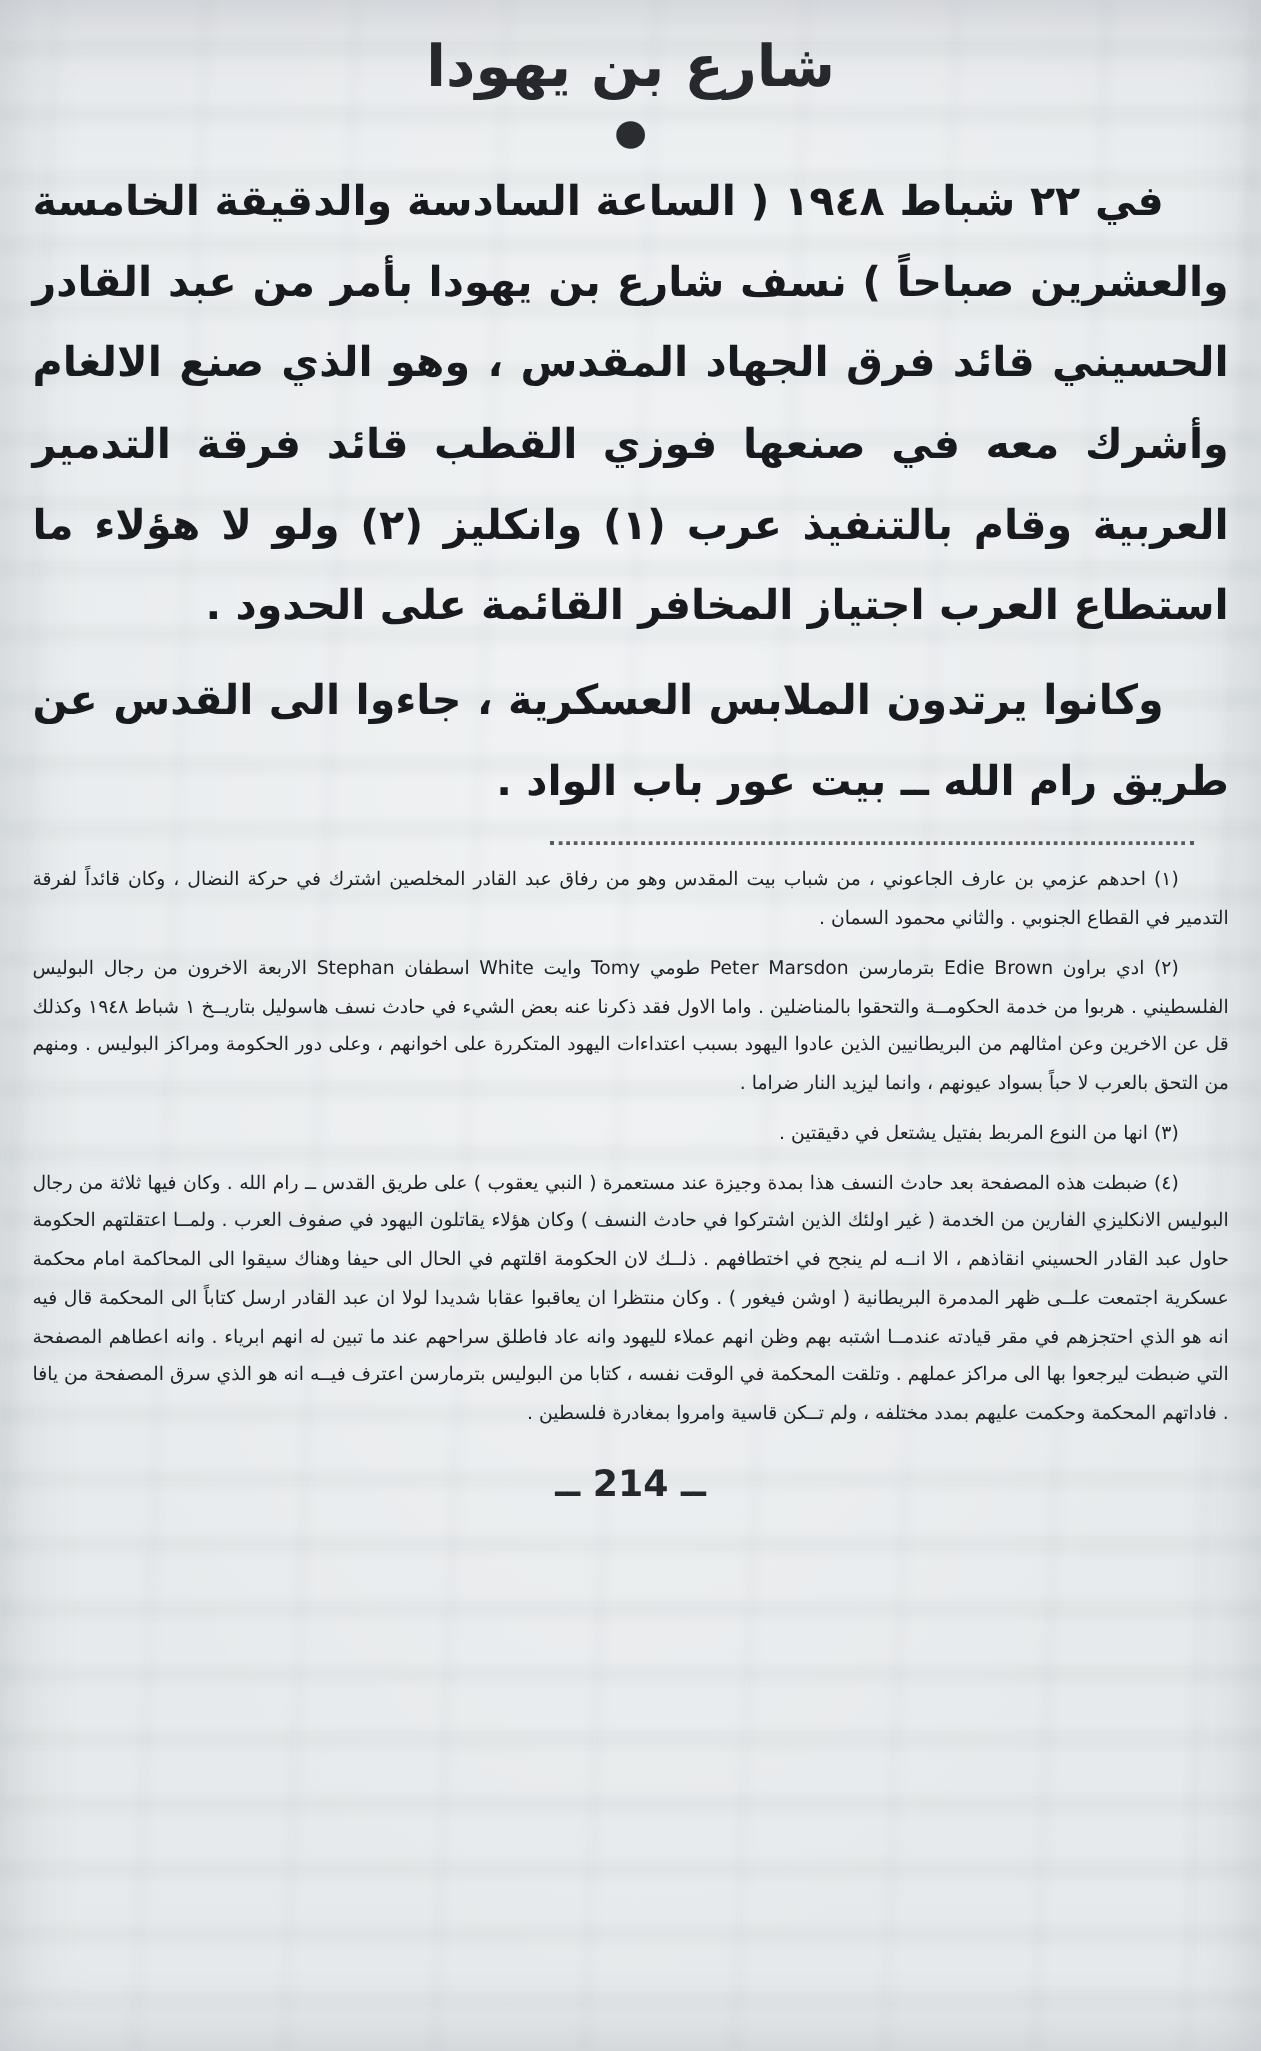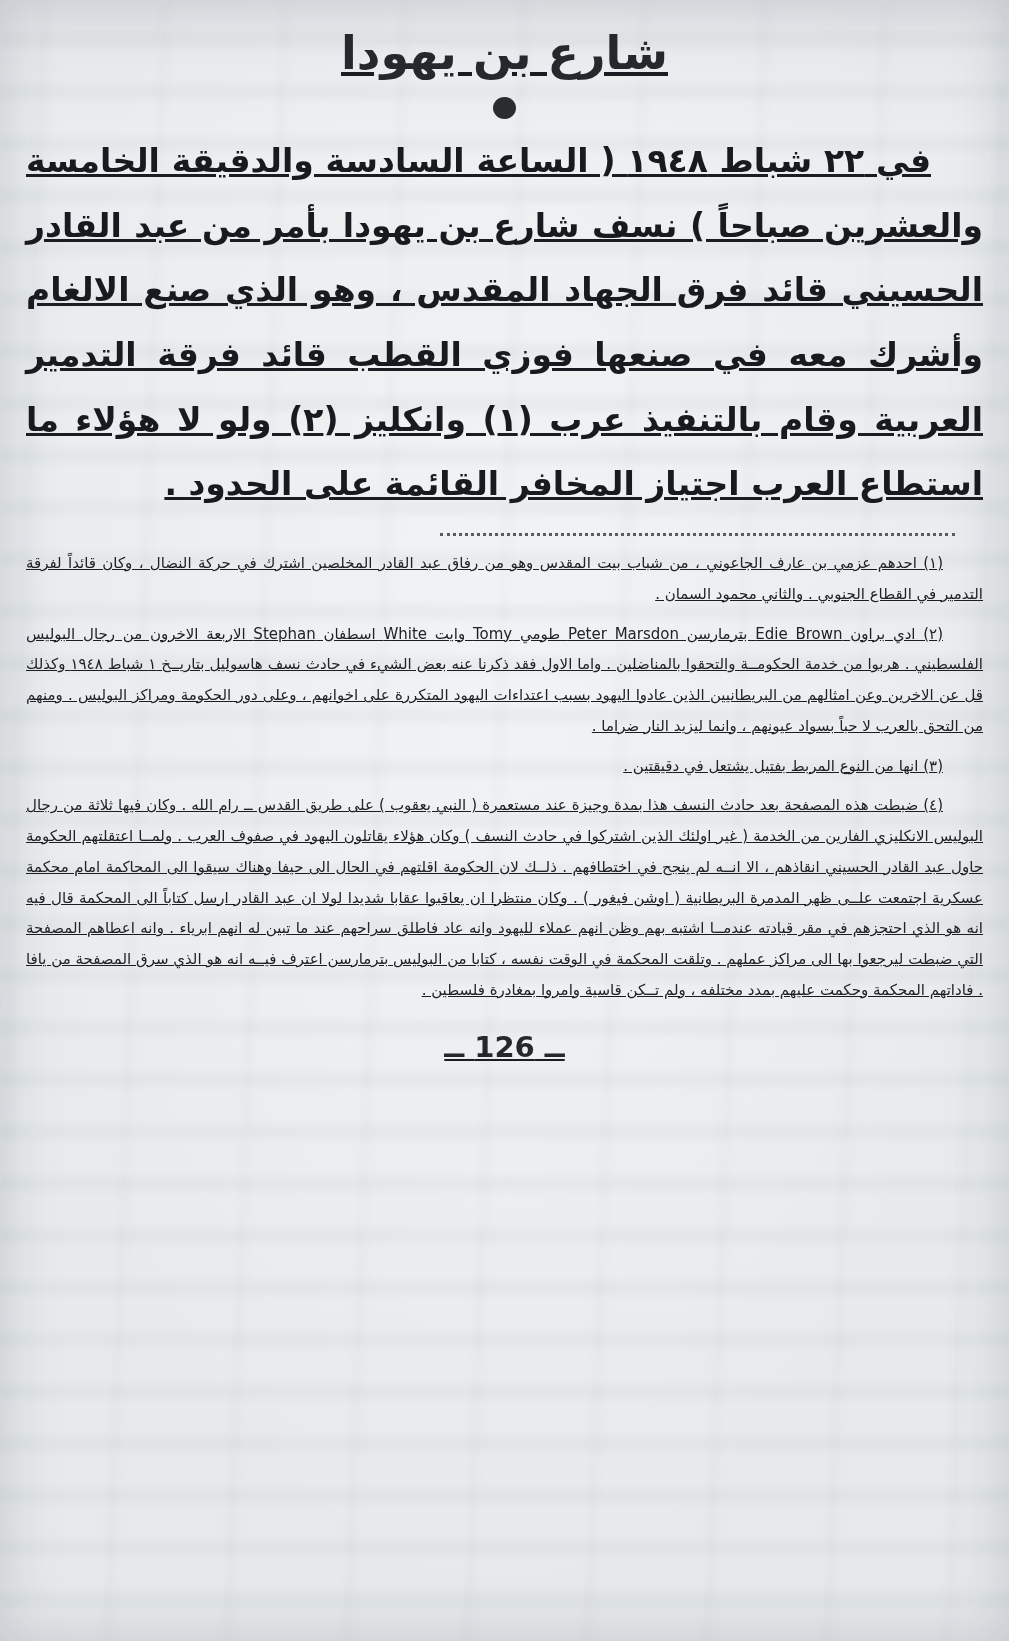--- a/index.html
+++ b/index.html
@@ -15,21 +15,20 @@
     margin: 0 auto;
     box-sizing: border-box;
     padding: 24px 26px 0 26px;
     direction: rtl;
     overflow: hidden;
     color: #1c1d22;
     background:
       radial-gradient(ellipse at 50% 40%, rgba(255,255,255,0.35), rgba(255,255,255,0) 70%),
       linear-gradient(180deg, #e4e6e9 0%, #eaedef 8%, #e9ecee 55%, #e6e9eb 100%);
     box-shadow: inset 0 0 60px rgba(90,100,110,0.25);
-    text-decoration: underline;
   }
   
   .bleed {
     position: absolute;
     inset: 0;
     pointer-events: none;
     opacity: 0.55;
     background:
       repeating-linear-gradient(180deg,
         rgba(0,0,0,0) 0px,  rgba(0,0,0,0) 30px,
@@ -112,27 +111,28 @@
   <div class="bleed2"></div>
 
   <div class="content">
 
     <h1 class="title">شارع بن يهودا</h1>
 
     <div class="bullet"></div>
 
     <section class="body-text">
       <p>في ٢٢ شباط ١٩٤٨ ( الساعة السادسة والدقيقة الخامسة والعشرين صباحاً ) نسف شارع بن يهودا بأمر من عبد القادر الحسيني قائد فرق الجهاد المقدس ، وهو الذي صنع الالغام وأشرك معه في صنعها فوزي القطب قائد فرقة التدمير العربية وقام بالتنفيذ عرب (١) وانكليز (٢) ولو لا هؤلاء ما استطاع العرب اجتياز المخافر القائمة على الحدود .</p>
+      <p>وكانوا يرتدون الملابس العسكرية ، جاءوا الى القدس عن طريق رام الله ــ بيت عور باب الواد .</p>
     </section>
 
     <div class="separator"></div>
 
     <section class="footnotes">
       <p>(١) احدهم عزمي بن عارف الجاعوني ، من شباب بيت المقدس وهو من رفاق عبد القادر المخلصين اشترك في حركة النضال ، وكان قائداً لفرقة التدمير في القطاع الجنوبي . والثاني محمود السمان .</p>
       <p>(٢) ادي براون Edie Brown بترمارسن Peter Marsdon طومي Tomy وايت White اسطفان Stephan الاربعة الاخرون من رجال البوليس الفلسطيني . هربوا من خدمة الحكومــة والتحقوا بالمناضلين . واما الاول فقد ذكرنا عنه بعض الشيء في حادث نسف هاسوليل بتاريــخ ١ شباط ١٩٤٨ وكذلك قل عن الاخرين وعن امثالهم من البريطانيين الذين عادوا اليهود بسبب اعتداءات اليهود المتكررة على اخوانهم ، وعلى دور الحكومة ومراكز البوليس . ومنهم من التحق بالعرب لا حباً بسواد عيونهم ، وانما ليزيد النار ضراما .</p>
       <p>(٣) انها من النوع المربط بفتيل يشتعل في دقيقتين .</p>
       <p>(٤) ضبطت هذه المصفحة بعد حادث النسف هذا بمدة وجيزة عند مستعمرة ( النبي يعقوب ) على طريق القدس ــ رام الله . وكان فيها ثلاثة من رجال البوليس الانكليزي الفارين من الخدمة ( غير اولئك الذين اشتركوا في حادث النسف ) وكان هؤلاء يقاتلون اليهود في صفوف العرب . ولمــا اعتقلتهم الحكومة حاول عبد القادر الحسيني انقاذهم ، الا انــه لم ينجح في اختطافهم . ذلــك لان الحكومة اقلتهم في الحال الى حيفا وهناك سيقوا الى المحاكمة امام محكمة عسكرية اجتمعت علــى ظهر المدمرة البريطانية ( اوشن فيغور ) . وكان منتظرا ان يعاقبوا عقابا شديدا لولا ان عبد القادر ارسل كتاباً الى المحكمة قال فيه انه هو الذي احتجزهم في مقر قيادته عندمــا اشتبه بهم وظن انهم عملاء لليهود وانه عاد فاطلق سراحهم عند ما تبين له انهم ابرياء . وانه اعطاهم المصفحة التي ضبطت ليرجعوا بها الى مراكز عملهم . وتلقت المحكمة في الوقت نفسه ، كتابا من البوليس بترمارسن اعترف فيــه انه هو الذي سرق المصفحة من يافا . فاداتهم المحكمة وحكمت عليهم بمدد مختلفه ، ولم تــكن قاسية وامروا بمغادرة فلسطين .</p>
     </section>
 
-    <div class="page-number">ــ 126 ــ</div>
+    <div class="page-number">ــ 214 ــ</div>
 
   </div>
 </div>
 
 </body></html>

